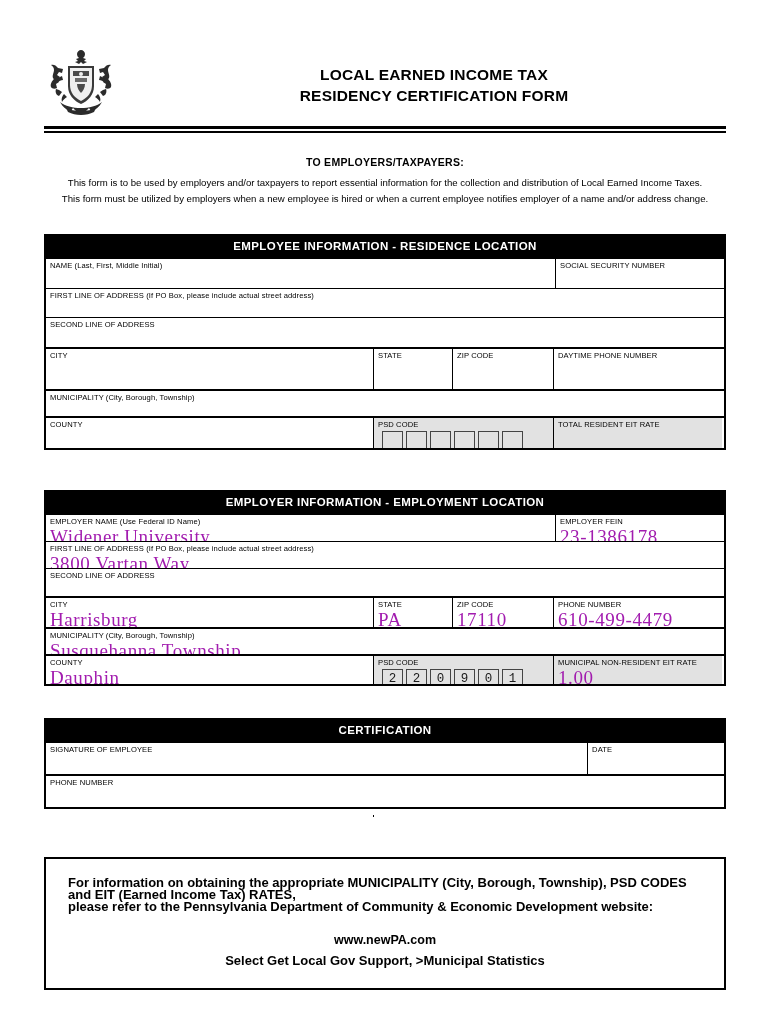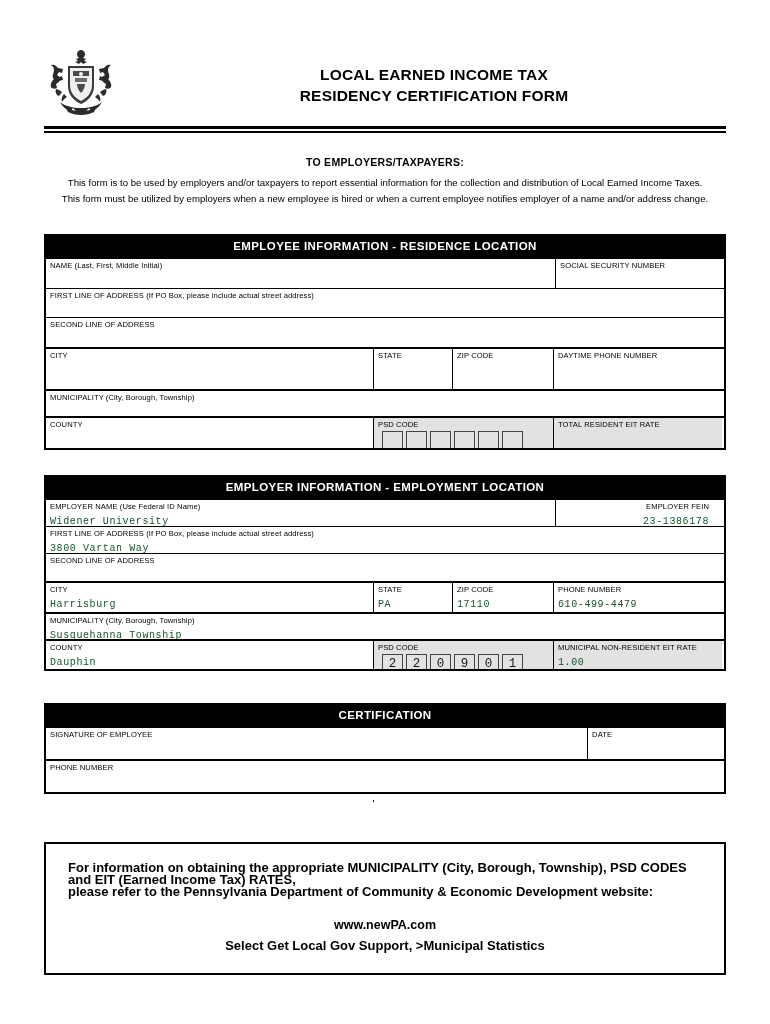--- a/index.html
+++ b/index.html
@@ -73,21 +73,21 @@
     line-height: 16px;
   }
 
   
   .block {
     border: 2px solid #000;
     position: relative;
     box-sizing: border-box;
   }
   #employee-block { margin-top: 27px; }
-  #employer-block { margin-top: 25px; }
+  #employer-block { margin-top: 40px; }
   #certification-block { margin-top: 32px; }
 
   .band {
     background: #000;
     color: #fff;
     text-align: center;
     font-size: 11.5px;
     font-weight: bold;
     letter-spacing: 0.4px;
     padding: 4px 0 4px 0;
@@ -111,26 +111,26 @@
   .cell + .cell { border-left: 1px solid #000; }
   .cell.shade { background: #e2e2e2; }
 
   .lbl {
     font-size: 7.6px;
     line-height: 10px;
     letter-spacing: 0.1px;
     white-space: nowrap;
   }
   .val {
-    font-family: Liberation Mono, monospace;
-    font-size: 10px;
+    font-family: Liberation Serif, serif;
+    font-size: 19px;
     line-height: 17px;
     letter-spacing: 0.6px;
     margin-top: 1px;
-    color: #14532d;
+    color: #a21caf;
   }
 
   
   .psd-wrap {
     display: flex;
     gap: 3px;
     margin-top: 1px;
     padding-left: 4px;
   }
   .psd-box {
@@ -303,21 +303,21 @@
   </div>
 
   <div class="block" id="employer-block">
     <div class="band">EMPLOYER INFORMATION - EMPLOYMENT LOCATION</div>
 
     <div class="row heavy" style="height:28px;">
       <div class="cell" style="width:509px;">
         <div class="lbl">EMPLOYER NAME (Use Federal ID Name)</div>
         <div class="val">Widener University</div>
       </div>
-      <div class="cell" style="width:154px;text-align:right;">
+      <div class="cell" style="width:154px;">
         <div class="lbl">EMPLOYER FEIN</div>
         <div class="val">23-1386178</div>
       </div>
     </div>
 
     <div class="row" style="height:27px;">
       <div class="cell" style="width:678px;">
         <div class="lbl">FIRST LINE OF ADDRESS (If PO Box, please include actual street address)</div>
         <div class="val">3800 Vartan Way</div>
       </div>

